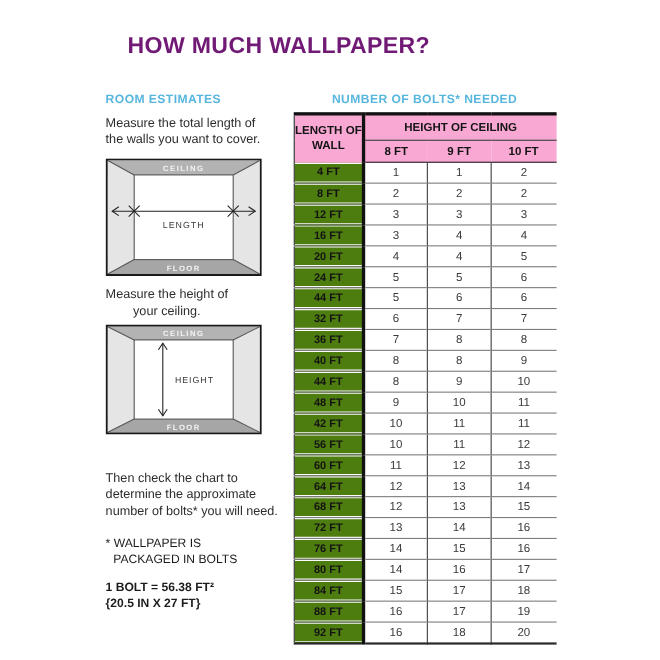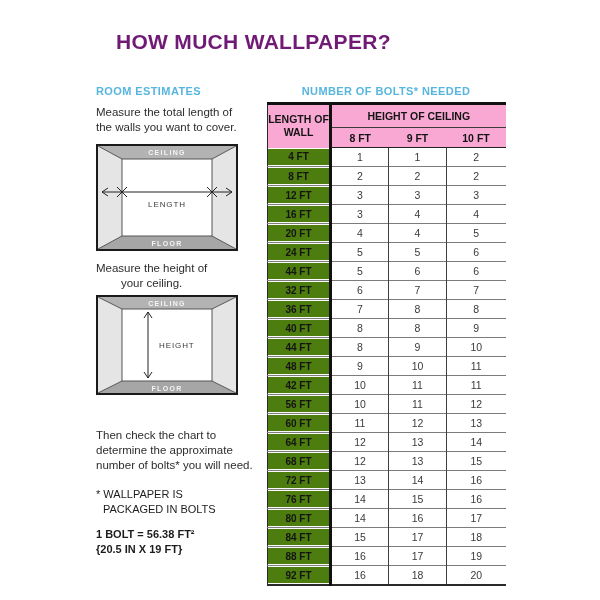--- a/index.html
+++ b/index.html
@@ -131,21 +131,21 @@
 determine the approximate
 number of bolts* you will need.</p>
 
   <p class="footnote">
     <span>* WALLPAPER IS</span><br>
     <span class="indent">PACKAGED IN BOLTS</span>
   </p>
 
   <p class="bolt-info">
     <span>1 BOLT = 56.38 FT²</span><br>
-    <span>{20.5 IN X 19 FT}</span>
+    <span>{20.5 IN X 27 FT}</span>
   </p>
 </div>
 
 <div class="right-col">
   <h2 class="section-heading heading-bolts">NUMBER OF BOLTS* NEEDED</h2>
 
   <table class="bolts-table">
     <colgroup>
         <col class="c0">
         <col class="c1">

